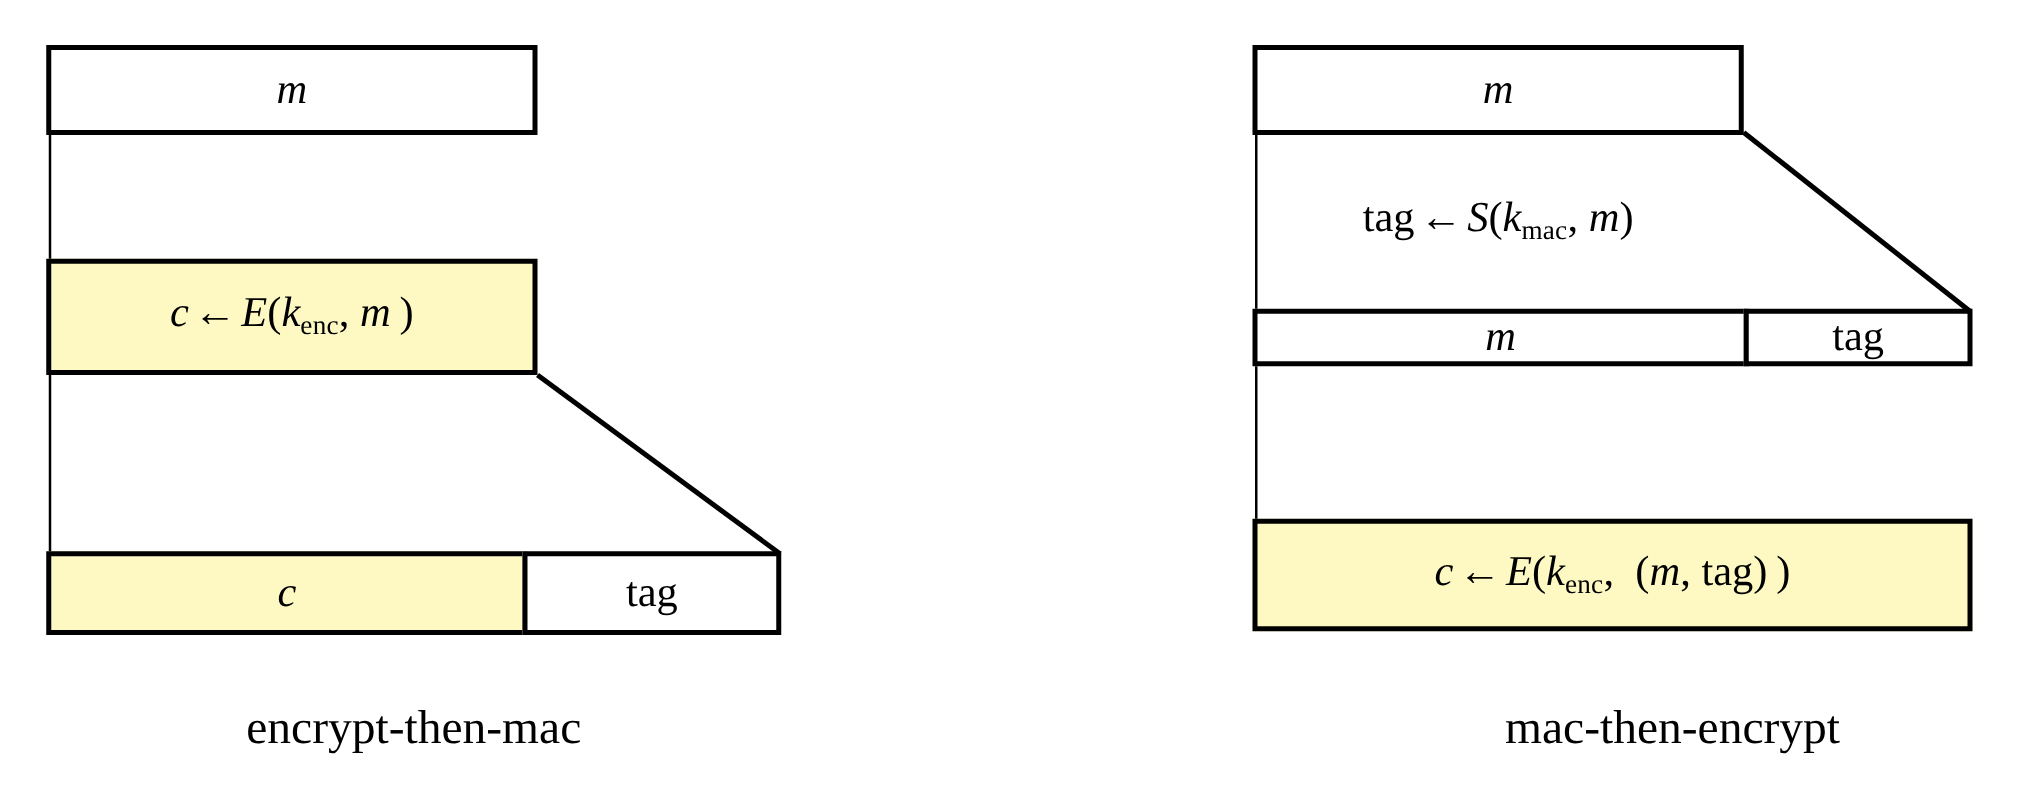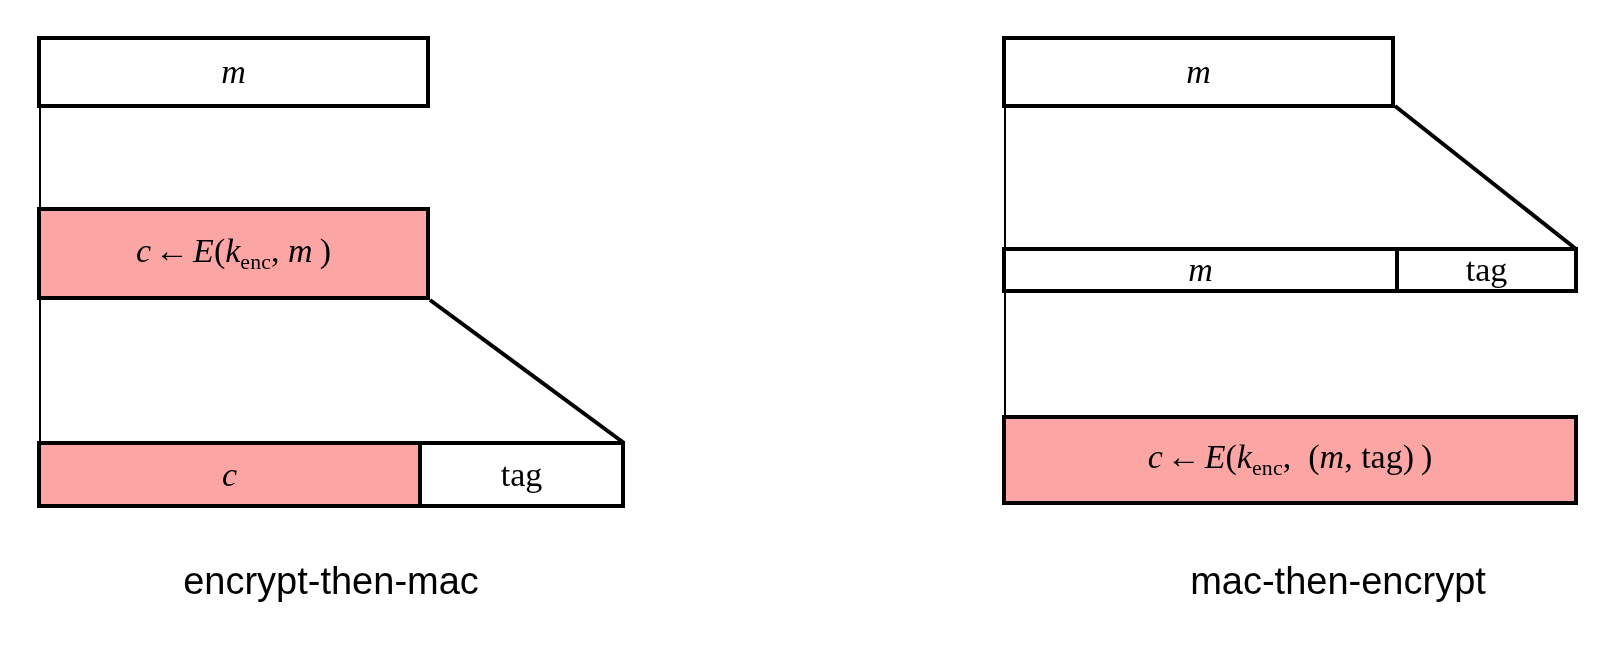--- a/index.html
+++ b/index.html
@@ -25,21 +25,21 @@
   .box {
     position: absolute;
     box-sizing: border-box;
     border: 4px solid #000000;
     background: #ffffff;
     display: flex;
     align-items: center;
     justify-content: center;
     white-space: nowrap;
   }
-  .box.shaded { background: #fca5a5; }
+  .box.shaded { background: #fef9c3; }
   .box.split-left { border-right-width: 4px; }
 
   .bare {
     position: absolute;
     display: flex;
     align-items: center;
     justify-content: center;
     white-space: nowrap;
   }
 
@@ -65,21 +65,21 @@
   }
   .math .arrow { font-style: normal; padding: 0 4px; }
   .math .gap { display: inline-block; width: 7px; }
 
   .label-m { font-style: italic; font-size: 34px; }
   .label-c { font-style: italic; font-size: 34px; }
   .label-tag { font-style: normal; font-size: 34px; }
 
   .caption {
     position: absolute;
-    font-family: Liberation Sans, sans-serif;
+    font-family: Liberation Serif, serif;
     font-size: 38px;
     text-align: center;
     white-space: nowrap;
   }
 
   svg.diag-lines {
     position: absolute;
     top: 0; left: 0;
     width: 1614px;
     height: 648px;
@@ -115,20 +115,23 @@
   </div>
 
   <div class="diagram">
 
     <div class="connector" style="left:1004px; top:104px; height:315px;"></div>
 
     <div class="box" style="left:1002px; top:36px; width:393px; height:72px;">
       <span class="label-m">m</span>
     </div>
 
+    <div class="bare" style="left:1002px; top:152px; width:393px; height:50px;">
+      <span class="math"><span class="up">tag</span><span class="arrow">←</span><span class="it">S</span><span class="up">(</span><span class="it">k</span><span class="sub">mac</span><span class="up">,&nbsp;</span><span class="it">m</span><span class="up">)</span></span>
+    </div>
 
     <div class="box split-left" style="left:1002px; top:247px; width:397px; height:46px;">
       <span class="label-m">m</span>
     </div>
     <div class="box" style="left:1395px; top:247px; width:183px; height:46px;">
       <span class="label-tag">tag</span>
     </div>
 
     <div class="box shaded" style="left:1002px; top:415px; width:576px; height:90px;">
       <span class="math"><span class="it">c</span><span class="arrow">←</span><span class="it">E</span><span class="up">(</span><span class="it">k</span><span class="sub">enc</span><span class="up">,&nbsp;&nbsp;(</span><span class="it">m</span><span class="up">,&nbsp;tag)</span><span class="gap"></span><span class="up">)</span></span>

